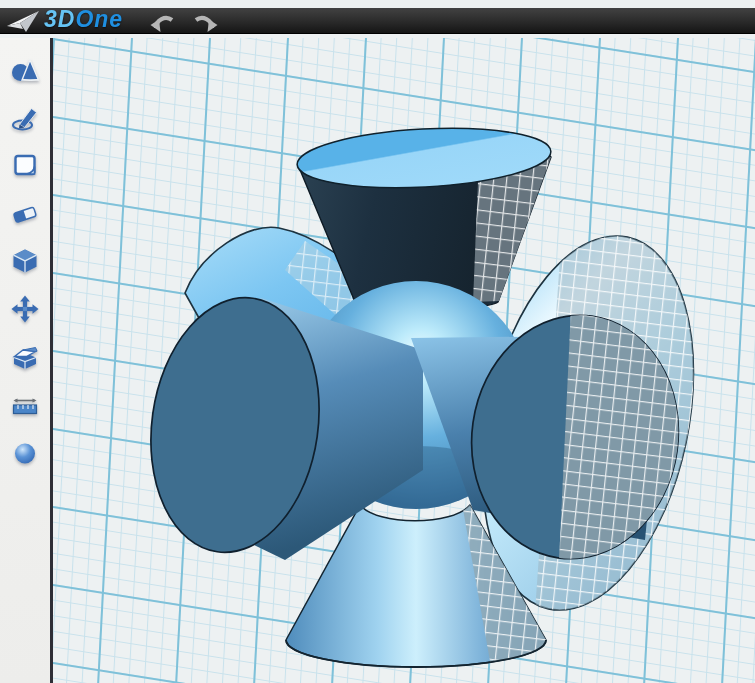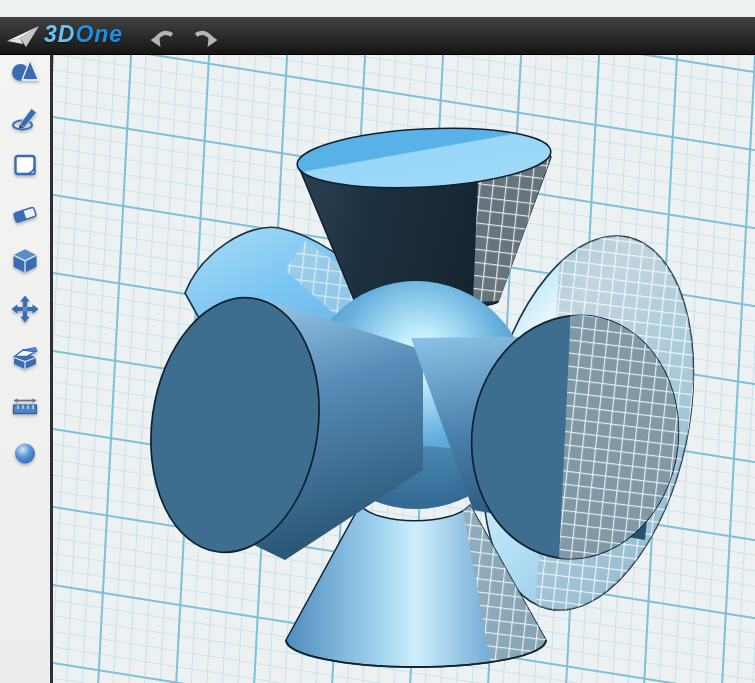--- a/index.html
+++ b/index.html
@@ -1,20 +1,20 @@
 <!DOCTYPE html>
 <html><head>
 <meta charset="utf-8">
 <style>
   * { margin:0; padding:0; box-sizing:border-box; }
   html,body { width:755px; height:683px; overflow:hidden; font-family:"Liberation Sans", sans-serif; background:#edf1f2; }
 
   
   .topbar {
-    position:absolute; left:0; top:17px; width:755px; height:38px;
+    position:absolute; left:0; top:8px; width:755px; height:26px;
     background:linear-gradient(#424242, #2a2a2a 55%, #151515);
     border-bottom:1px solid #000;
     display:flex; align-items:center; z-index:30;
   }
   .logo { display:flex; align-items:center; gap:4px; padding-left:6px; cursor:pointer; }
   .logo-text { font-style:italic; font-weight:bold; font-size:23px; letter-spacing:1px; line-height:1; padding-bottom:2px;}
   .brand-3d  { color:#66c4f4; text-shadow:0 1px 2px rgba(0,0,0,.6); }
   .brand-one { color:#1f8fe0; text-shadow:0 1px 2px rgba(0,0,0,.6); }
   .tb-btn { width:34px; height:32px; background:transparent; border:none; cursor:pointer;
             display:flex; align-items:center; justify-content:center; }

